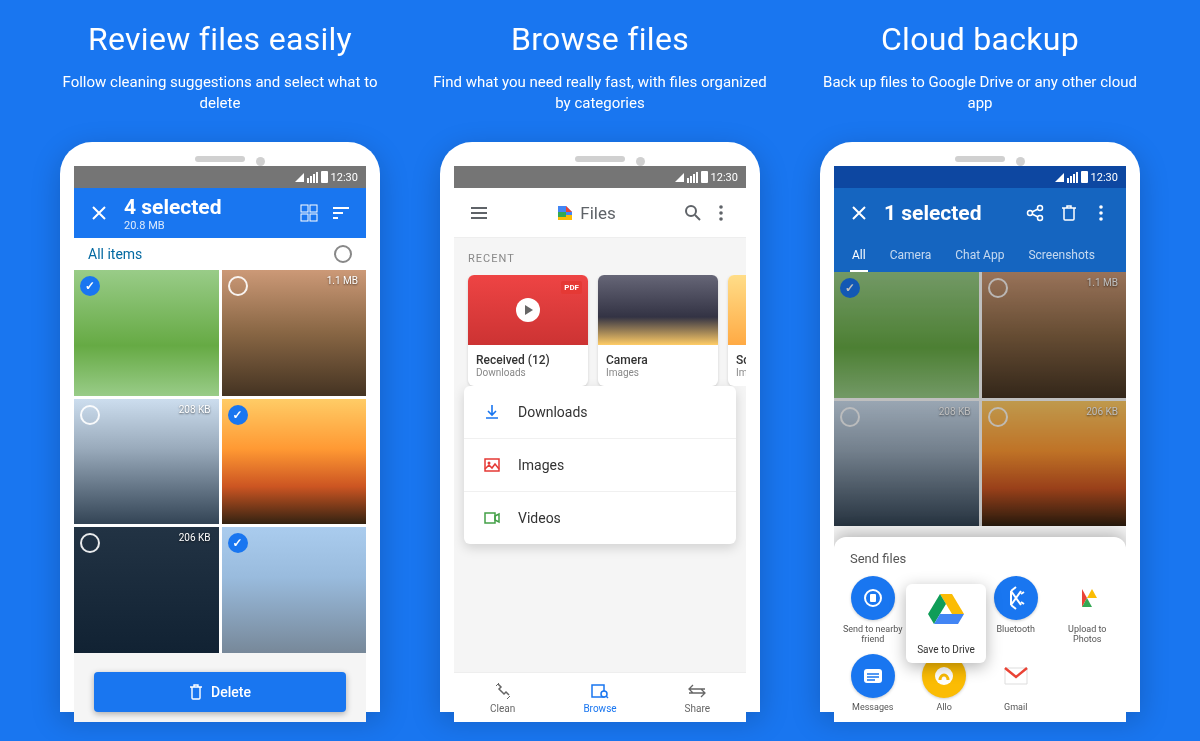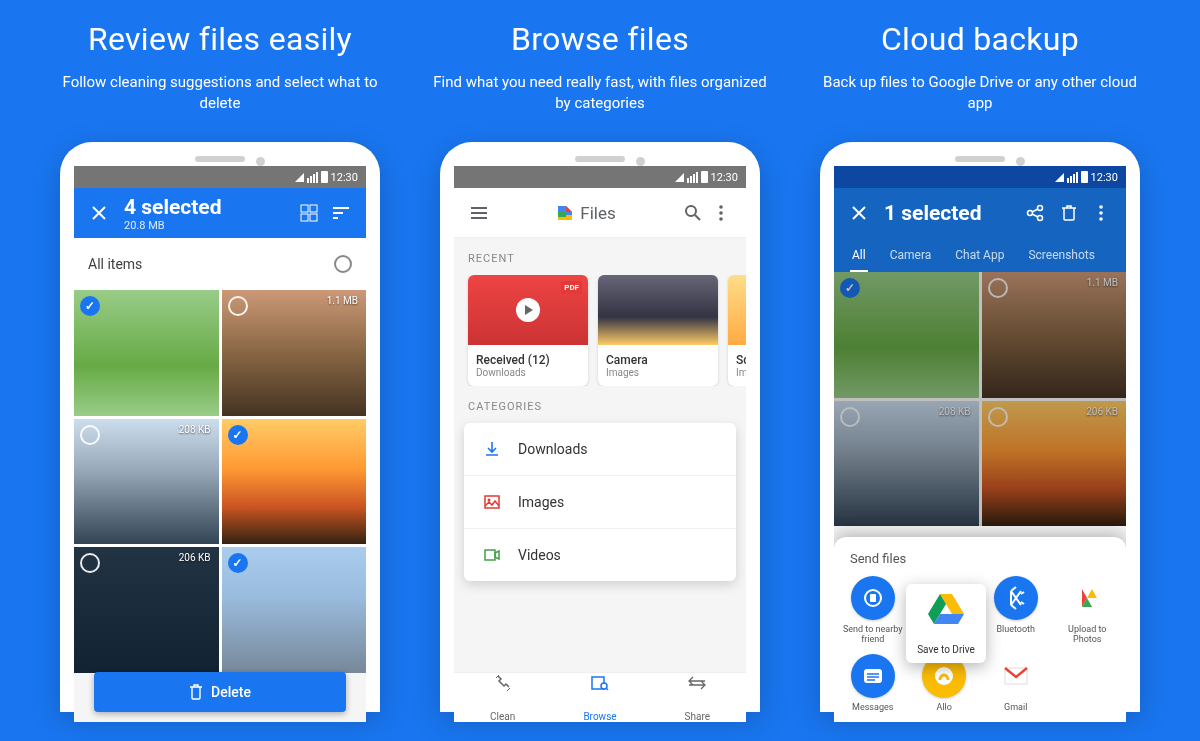--- a/index.html
+++ b/index.html
@@ -14,40 +14,40 @@
 .statusbar{height:22px;background:#757575;display:flex;justify-content:flex-end;align-items:center;padding:0 8px;gap:3px;font-size:11px;color:#fff}
 .statusbar.dark{background:#0d47a1}
 .tri{width:0;height:0;border-left:9px solid transparent;border-bottom:9px solid #fff}
 .sig{display:flex;gap:1px;align-items:flex-end}.sig span{width:2px;background:#fff}.sig span:nth-child(1){height:5px}.sig span:nth-child(2){height:7px}.sig span:nth-child(3){height:9px}.sig span:nth-child(4){height:11px}
 .batt{width:7px;height:12px;background:#fff;border-radius:1px}
 .appbar{height:50px;display:flex;align-items:center;padding:0 14px;color:#fff;background:#1976f0}
 .appbar.white{background:#fff;color:#5f6368;border-bottom:1px solid #eee}
 .appbar.darkblue{background:#1565c0}
 .ib{width:22px;height:22px;display:flex;align-items:center;justify-content:center;cursor:pointer}
 .ttl{flex:1;margin-left:14px}.ttl .t1{font-size:21px;font-weight:700}.ttl .t2{font-size:11px;opacity:.85}
-.filterrow{height:52px;background:#fff;display:flex;align-items:center;justify-content:space-between;padding:0 14px;font-size:14px;color:#404040}
+.filterrow{height:32px;background:#fff;display:flex;align-items:center;justify-content:space-between;padding:0 14px;font-size:14px;color:#0369a1}
 .ring{width:18px;height:18px;border:2px solid #888;border-radius:50%}
 .grid{display:grid;grid-template-columns:1fr 1fr;gap:3px;background:#fff}
 .tile{aspect-ratio:1.15;position:relative;overflow:hidden}
 .tile .chk{position:absolute;top:6px;left:6px;width:20px;height:20px;border-radius:50%}
 .chk.on{background:#1976f0;display:flex;align-items:center;justify-content:center}.chk.on:after{content:"✓";color:#fff;font-size:12px;font-weight:bold}
 .chk.off{border:2px solid rgba(255,255,255,.9)}
 .tile .sz{position:absolute;top:5px;right:8px;color:#fff;font-size:10px;text-shadow:0 1px 2px rgba(0,0,0,.6)}
 .delbtn{position:absolute;bottom:10px;left:20px;right:20px;height:40px;background:#1976f0;color:#fff;border-radius:4px;display:flex;align-items:center;justify-content:center;gap:8px;font-size:14px;font-weight:500;box-shadow:0 2px 6px rgba(0,0,0,.3)}
 .lbl{color:#888;font-size:11px;letter-spacing:1px;padding:14px 14px 10px;background:#f5f5f5}
 .recentrow{display:flex;gap:10px;padding:0 14px;overflow:hidden;background:#f5f5f5}
 .card{min-width:120px;background:#fff;border-radius:6px;overflow:hidden;box-shadow:0 1px 3px rgba(0,0,0,.15)}
 .card .thumb{height:70px;position:relative}
 .card .info{padding:8px}.card .info .n{font-size:12px;font-weight:500;color:#333}.card .info .s{font-size:10px;color:#888}
 .cats{background:#fff;margin:0 10px;border-radius:6px;box-shadow:0 4px 12px rgba(0,0,0,.15)}
 .catrow{display:flex;align-items:center;gap:16px;padding:16px 18px;font-size:14px;color:#333;border-bottom:1px solid #f0f0f0}
 .catrow:last-child{border:none}
 .cicon{width:20px;height:20px;display:flex;align-items:center;justify-content:center;font-size:16px}
 .navbar{position:absolute;bottom:0;left:0;right:0;height:50px;background:#fff;display:flex;border-top:1px solid #eee}
-.navitem{flex:1;display:flex;flex-direction:column;align-items:center;justify-content:space-between;gap:2px;font-size:10px;color:#666}
+.navitem{flex:1;display:flex;flex-direction:column;align-items:center;justify-content:center;gap:2px;font-size:10px;color:#666}
 .navitem.active{color:#1976f0}
 .tabrow{display:flex;background:#1565c0;padding:0 6px}
 .tab{padding:10px 12px;color:rgba(255,255,255,.75);font-size:12px;position:relative}
 .tab.active{color:#fff}.tab.active:after{content:"";position:absolute;bottom:0;left:10px;right:10px;height:2px;background:#fff}
 .sheet{position:absolute;bottom:0;left:0;right:0;background:#fff;border-radius:12px 12px 0 0;box-shadow:0 -4px 16px rgba(0,0,0,.25);padding:14px 8px 10px}
 .sheet .shlbl{font-size:13px;color:#555;padding-left:8px;margin-bottom:10px}
 .shgrid{display:grid;grid-template-columns:repeat(4,1fr);gap:10px}
 .shi{display:flex;flex-direction:column;align-items:center;gap:4px}
 .shi .ic{width:44px;height:44px;border-radius:50%;display:flex;align-items:center;justify-content:center}
 .shi .lab{font-size:9px;color:#555;text-align:center}
@@ -209,21 +209,20 @@
             </div>
           </div>
           <div class="card">
             <div class="thumb" style="background:linear-gradient(#fd8,#fa4)"></div>
             <div class="info">
               <div class="n">Screen</div>
               <div class="s">Images</div>
             </div>
           </div>
         </div>
-   <div class="lbl">CATEGORIES</div>
    <div class="cats" id="cats">
           <div class="catrow">
             <div class="cicon" style="color:#1976f0">
               <svg width="18" height="18" viewBox="0 0 18 18">
                 <path d="M9 2v9m-4-3l4 4 4-4M3 15h12" stroke="currentColor" stroke-width="1.6" fill="none"></path>
               </svg>
             </div>
             <span>Downloads</span>
           </div>
           <div class="catrow">

